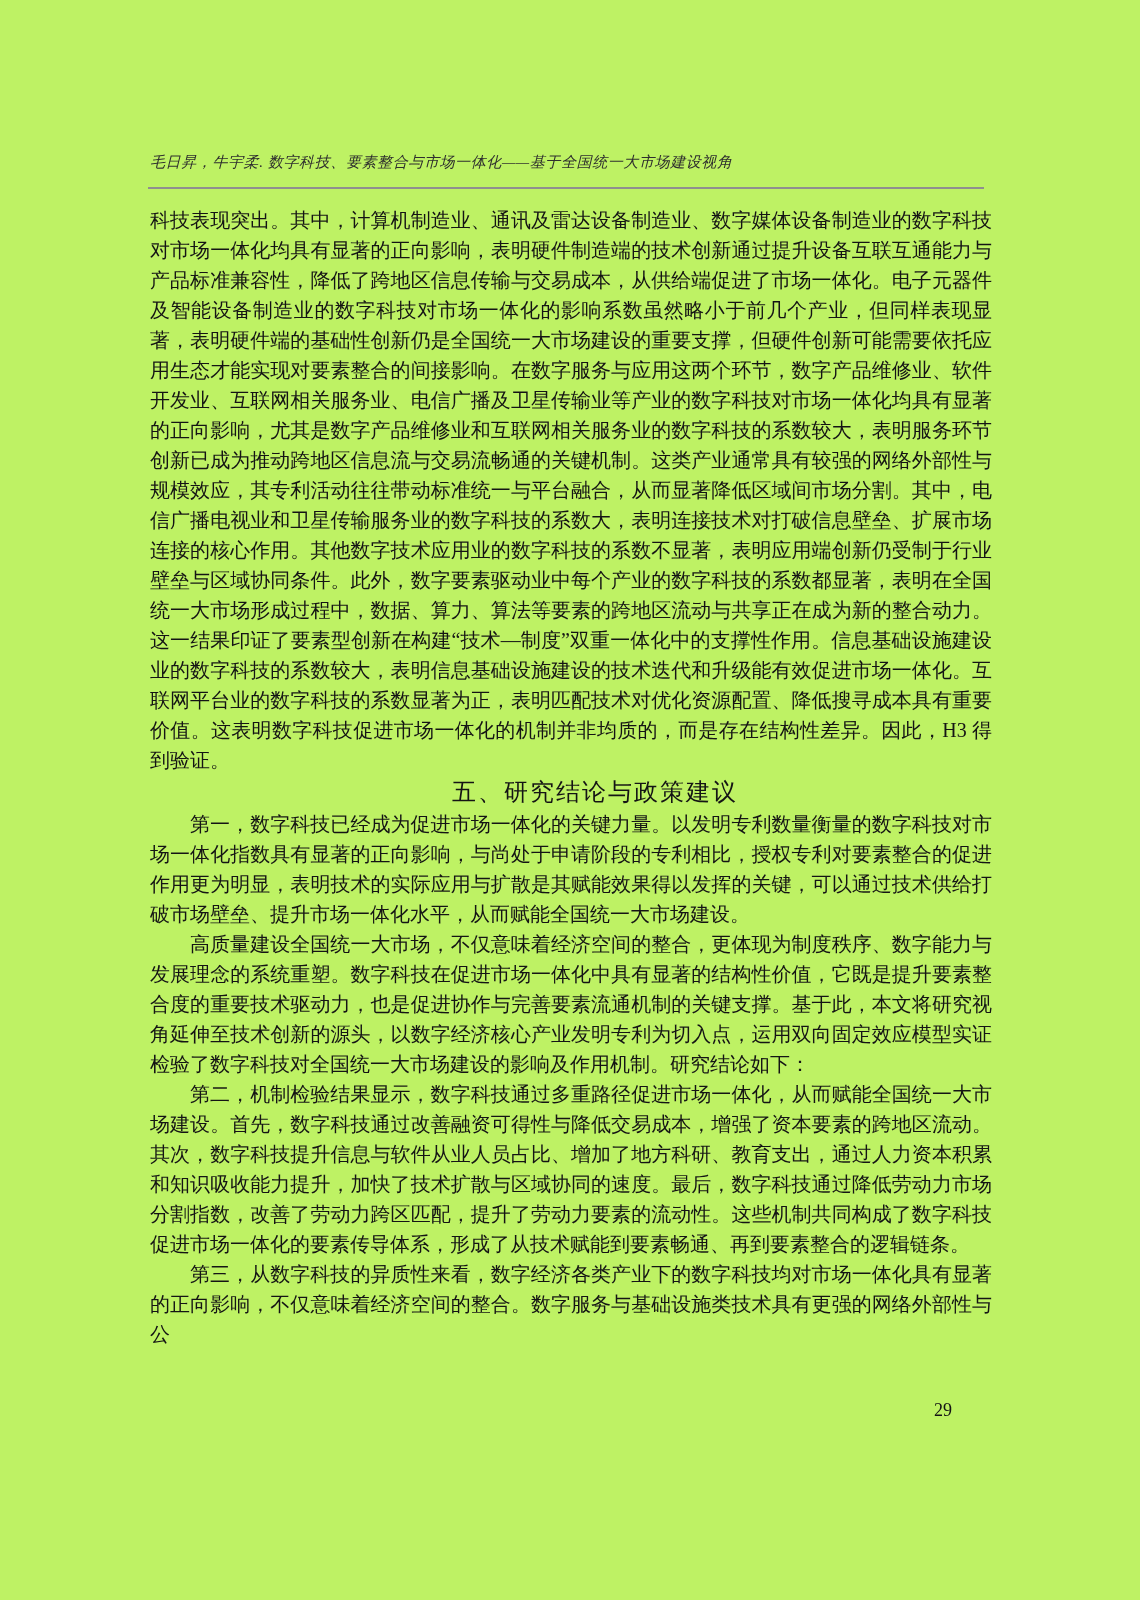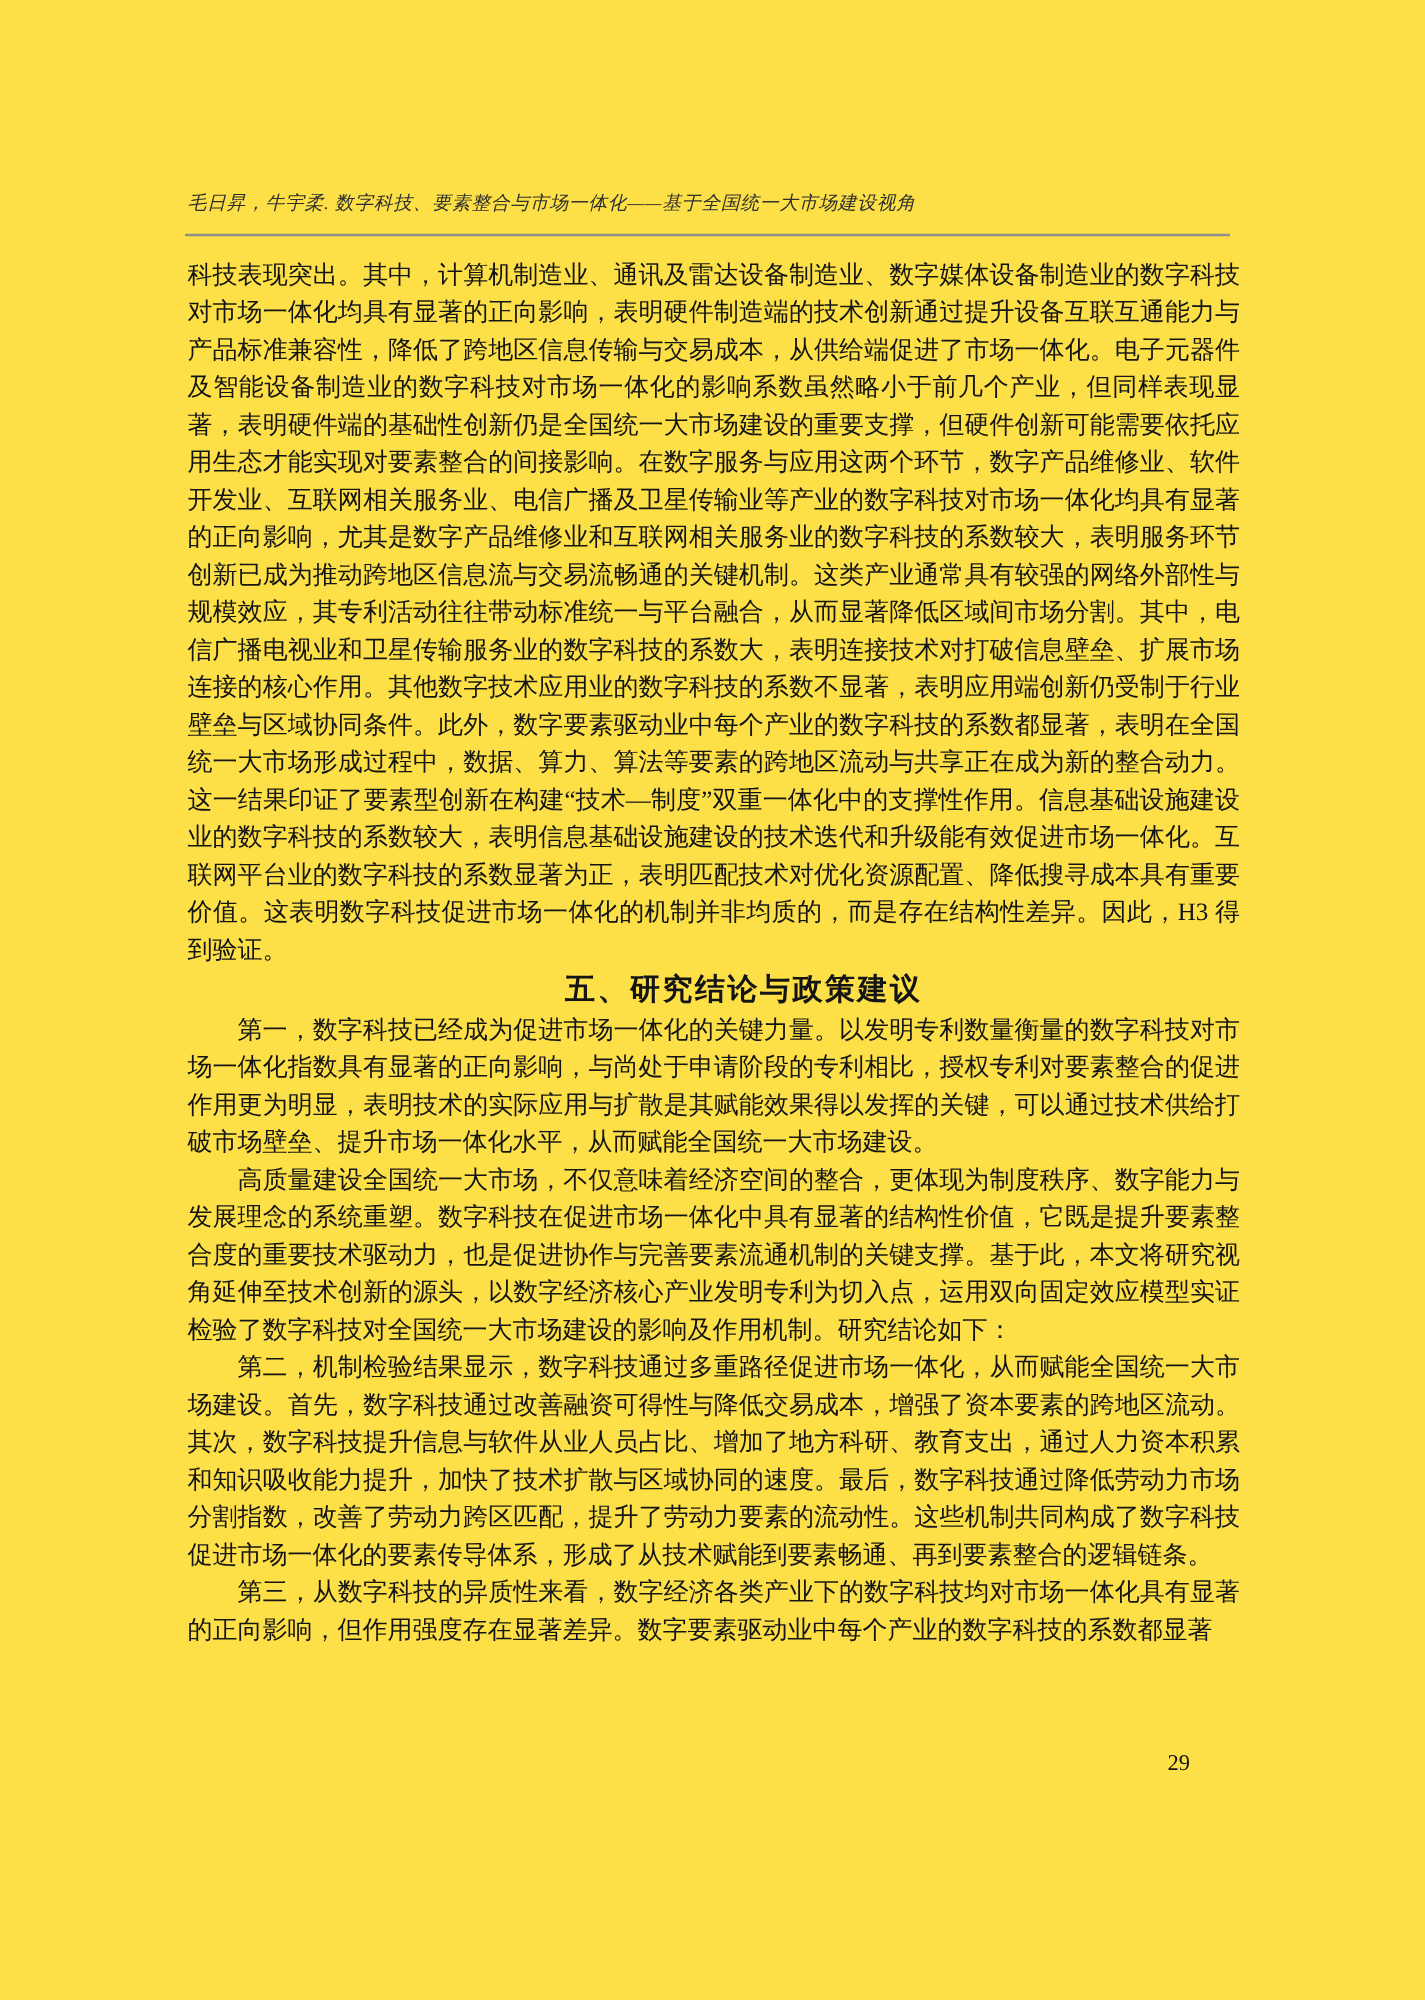--- a/index.html
+++ b/index.html
@@ -6,21 +6,21 @@
   html, body {
     margin: 0;
     padding: 0;
     background: #e8e8e8;
   }
   .page {
     position: relative;
     width: 1140px;
     height: 1600px;
     margin: 0 auto;
-    background: #fde047;
+    background: #bef264;
     font-family: "Liberation Serif", "DejaVu Serif", serif;
     color: #141414;
     overflow: hidden;
   }
   .running-header {
     position: absolute;
     top: 153px;
     left: 150px;
     width: 842px;
     font-size: 15px;
@@ -51,21 +51,21 @@
     margin: 0;
     padding: 0;
     text-indent: 2em;
   }
   .content p.no-indent {
     text-indent: 0;
   }
   .section-heading {
     margin: 14px 0 0 0;
     font-size: 24px;
-    font-weight: bold;
+    font-weight: normal;
     line-height: 34px;
     text-align: center;
     text-indent: 0;
     letter-spacing: 2px;
   }
   .subsection-heading {
     margin: 34px 0 0 0;
     font-size: 20px;
     font-weight: bold;
     line-height: 30px;
@@ -94,19 +94,19 @@
 
     <p class="section-heading">五、研究结论与政策建议</p>
 
 
     <p>第一，数字科技已经成为促进市场一体化的关键力量。以发明专利数量衡量的数字科技对市场一体化指数具有显著的正向影响，与尚处于申请阶段的专利相比，授权专利对要素整合的促进作用更为明显，表明技术的实际应用与扩散是其赋能效果得以发挥的关键，可以通过技术供给打破市场壁垒、提升市场一体化水平，从而赋能全国统一大市场建设。</p>
 
     <p>高质量建设全国统一大市场，不仅意味着经济空间的整合，更体现为制度秩序、数字能力与发展理念的系统重塑。数字科技在促进市场一体化中具有显著的结构性价值，它既是提升要素整合度的重要技术驱动力，也是促进协作与完善要素流通机制的关键支撑。基于此，本文将研究视角延伸至技术创新的源头，以数字经济核心产业发明专利为切入点，运用双向固定效应模型实证检验了数字科技对全国统一大市场建设的影响及作用机制。研究结论如下：</p>
 
     <p>第二，机制检验结果显示，数字科技通过多重路径促进市场一体化，从而赋能全国统一大市场建设。首先，数字科技通过改善融资可得性与降低交易成本，增强了资本要素的跨地区流动。其次，数字科技提升信息与软件从业人员占比、增加了地方科研、教育支出，通过人力资本积累和知识吸收能力提升，加快了技术扩散与区域协同的速度。最后，数字科技通过降低劳动力市场分割指数，改善了劳动力跨区匹配，提升了劳动力要素的流动性。这些机制共同构成了数字科技促进市场一体化的要素传导体系，形成了从技术赋能到要素畅通、再到要素整合的逻辑链条。</p>
 
-    <p>第三，从数字科技的异质性来看，数字经济各类产业下的数字科技均对市场一体化具有显著的正向影响，但作用强度存在显著差异。数字要素驱动业中每个产业的数字科技的系数都显著</p>
+    <p>第三，从数字科技的异质性来看，数字经济各类产业下的数字科技均对市场一体化具有显著的正向影响，不仅意味着经济空间的整合。数字服务与基础设施类技术具有更强的网络外部性与公</p>
 
   </div>
 
   <div class="page-number">29</div>
 
 </div>
 
 </body></html>

